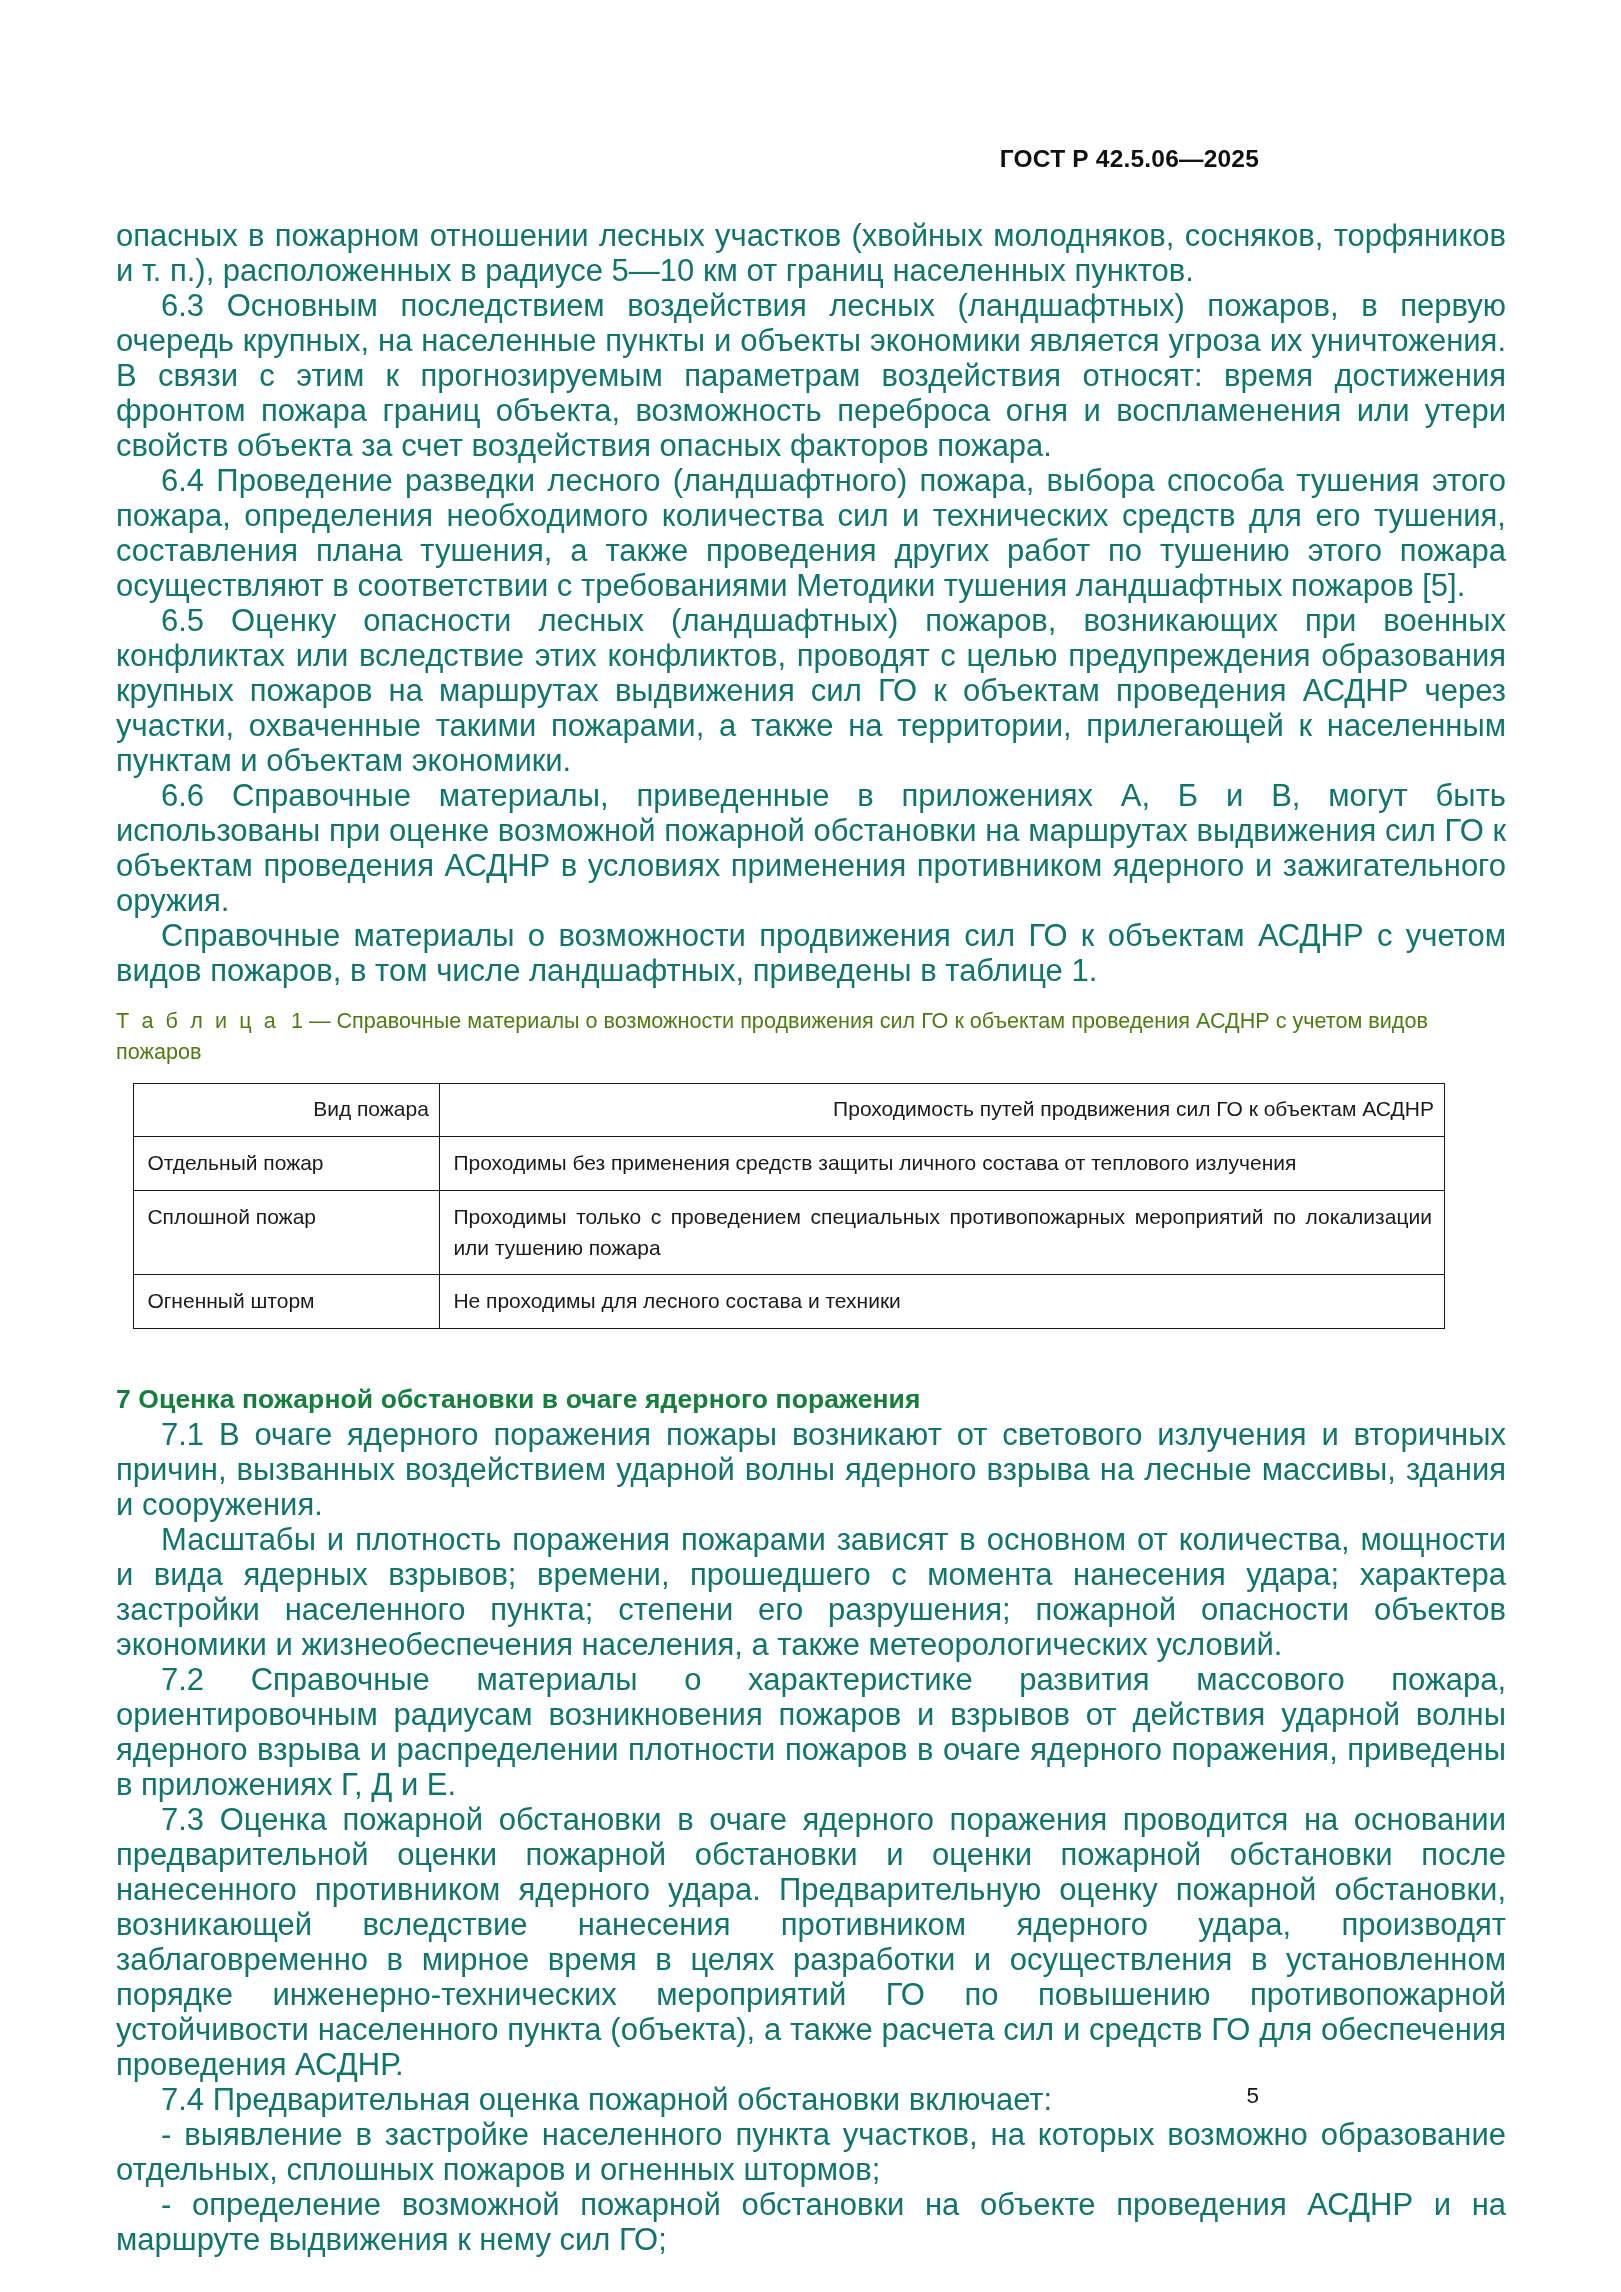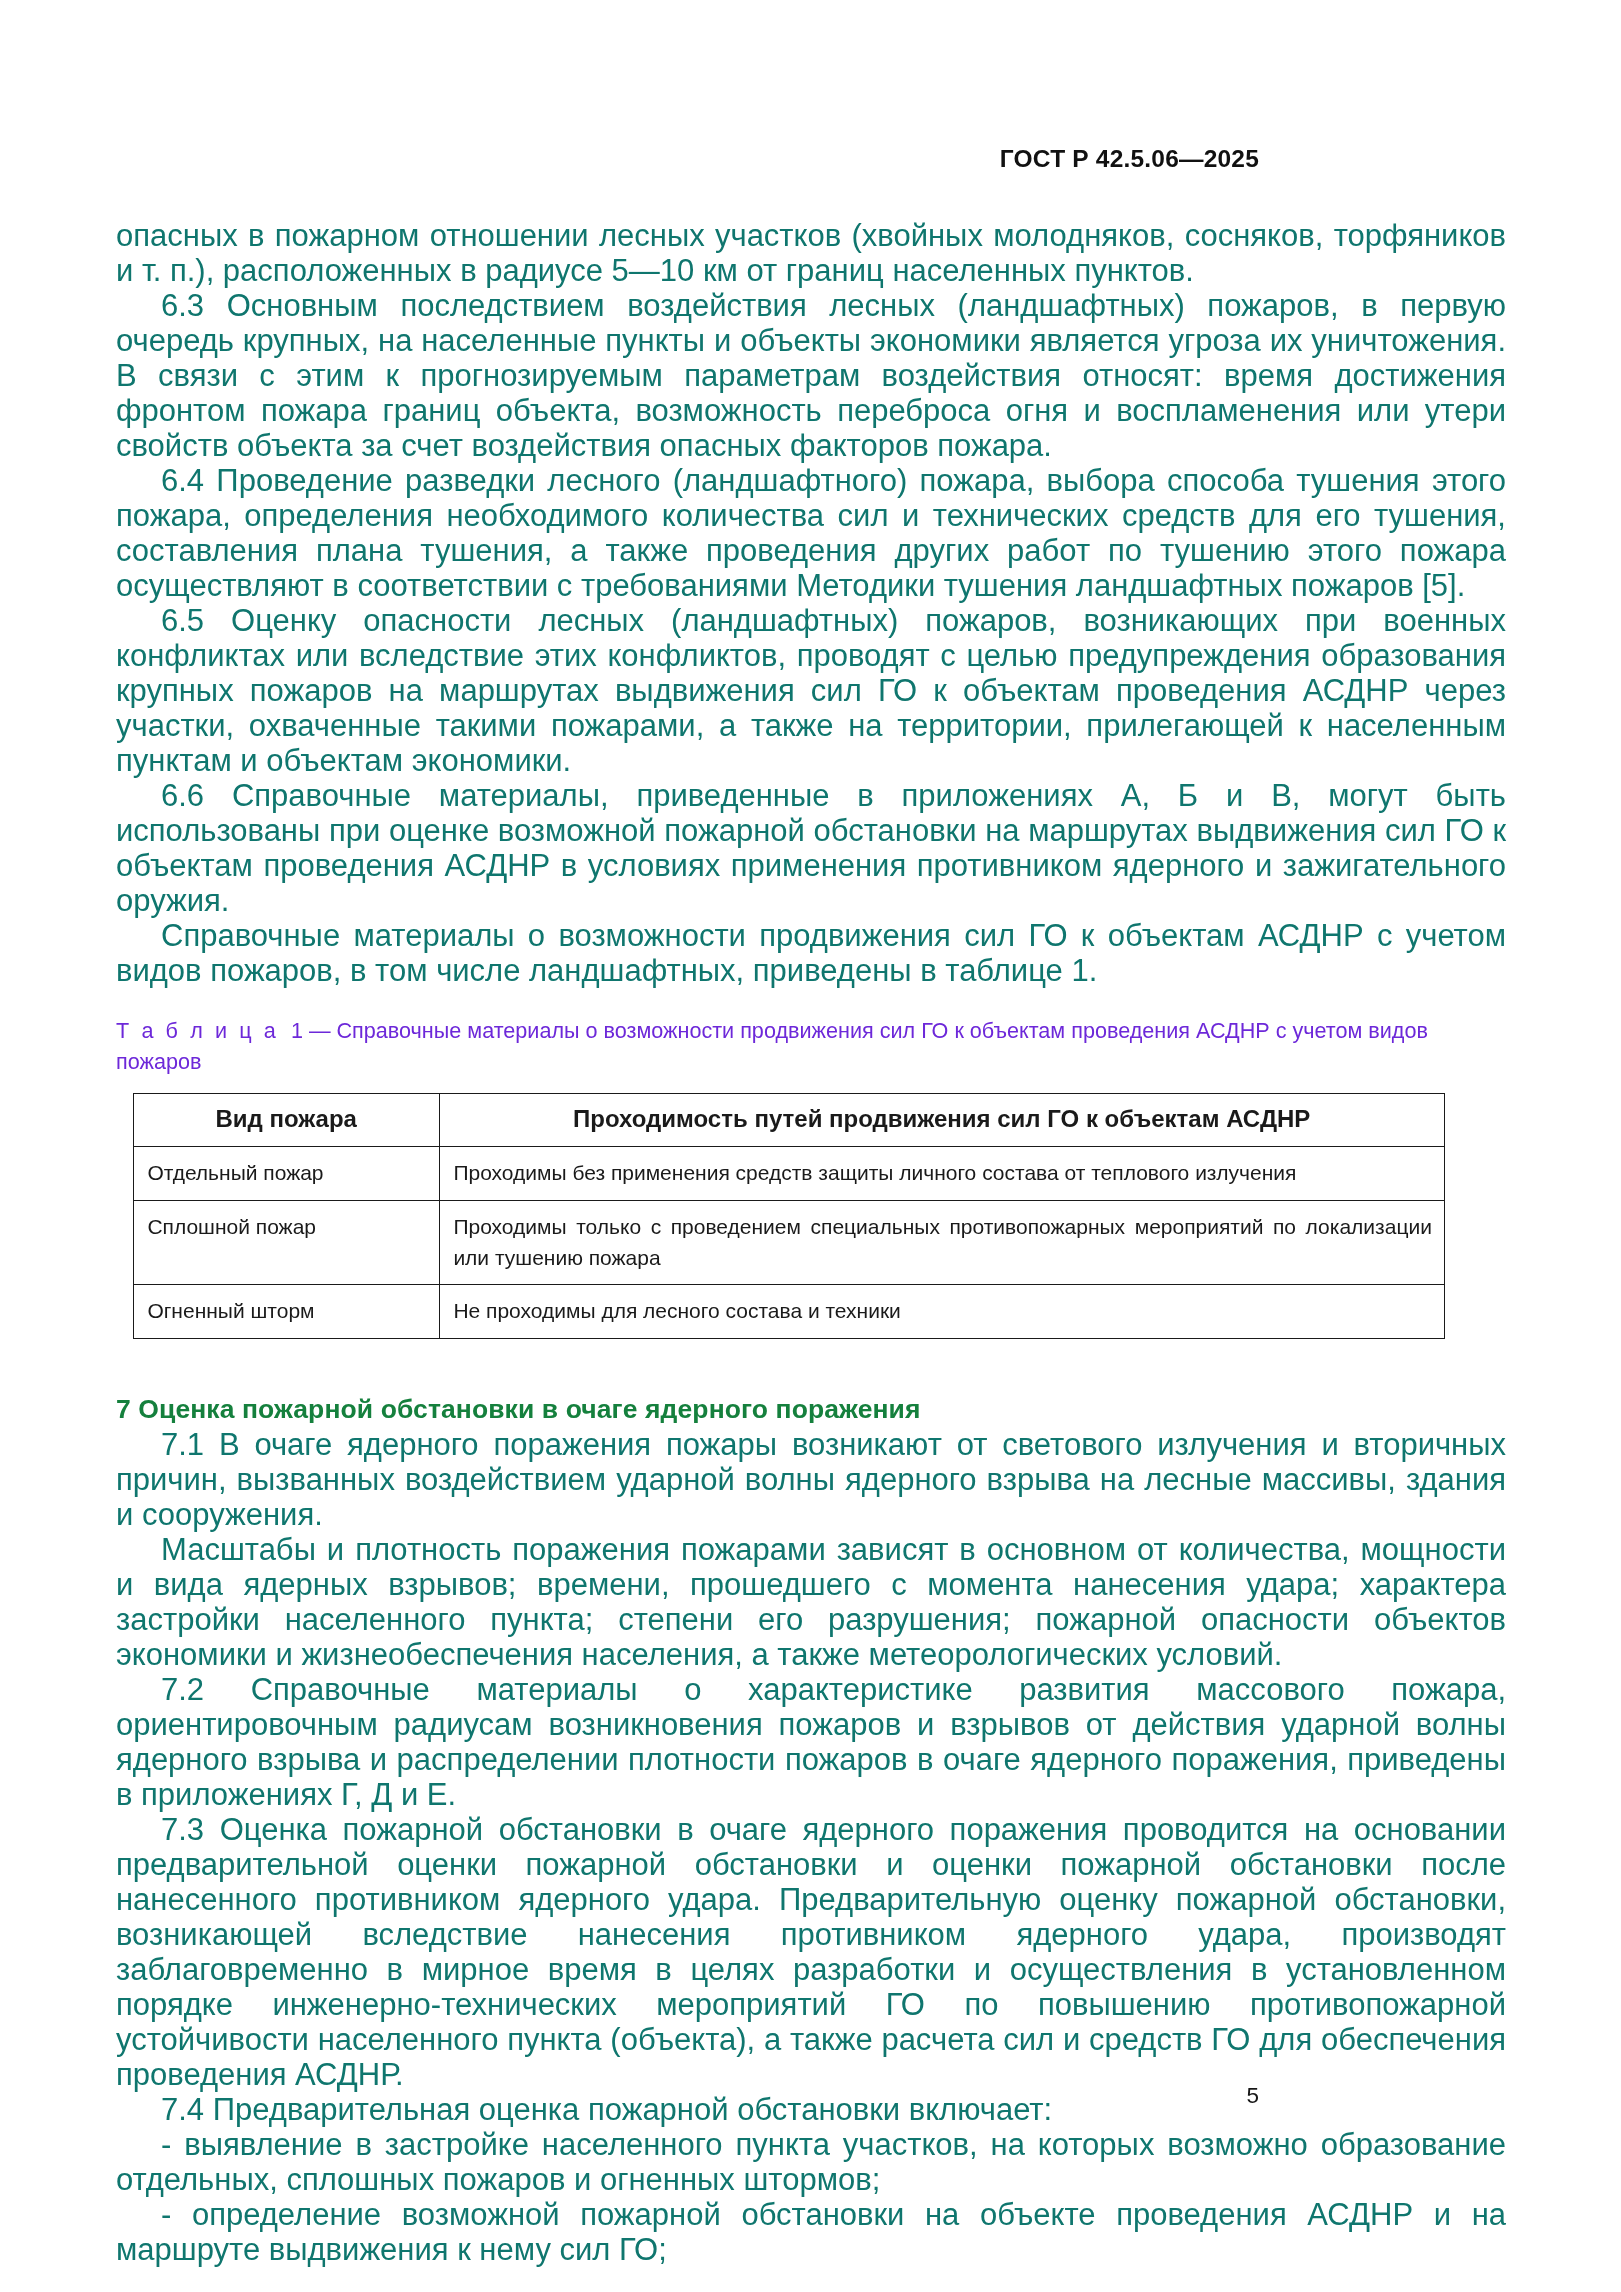--- a/index.html
+++ b/index.html
@@ -57,49 +57,49 @@
     text-align: justify;
     text-justify: inter-word;
     color: #0f766e;
     hyphens: manual;
   }
   p.body.indent { text-indent: 45px; }
   p.body.dash   { text-indent: 45px; }
 
   
   .table-caption {
-    margin-top: 27px;
+    margin-top: 17px;
     font-size: 21.6px;
     line-height: 31px;
     text-align: left;
-    color: #6d28d9;
+    color: #4d7c0f;
   }
   .table-caption .tl {
     letter-spacing: 3.1px;
   }
 
   
   table.gost {
     margin-top: 15.7px;
     border-collapse: collapse;
     width: 1310px;
     margin-left: 16.7px;
     table-layout: fixed;
   }
   table.gost, table.gost td, table.gost th {
     border: 1.6px solid #1a1a1a;
   }
   table.gost thead th {
     border-bottom: 1.6px solid #1a1a1a;
   }
   table.gost th {
-    font-weight: bold;
-    font-size: 24px;
+    font-weight: normal;
+    font-size: 21px;
     line-height: 30px;
-    text-align: center;
+    text-align: right;
     padding: 10.8px 9.8px 11.8px 9.8px;
     vertical-align: middle;
   }
   table.gost td {
     font-size: 21px;
     line-height: 31px;
     padding: 9.8px 11.8px 11.8px 13.7px;
     vertical-align: top;
   }
   table.gost td.c1 {

